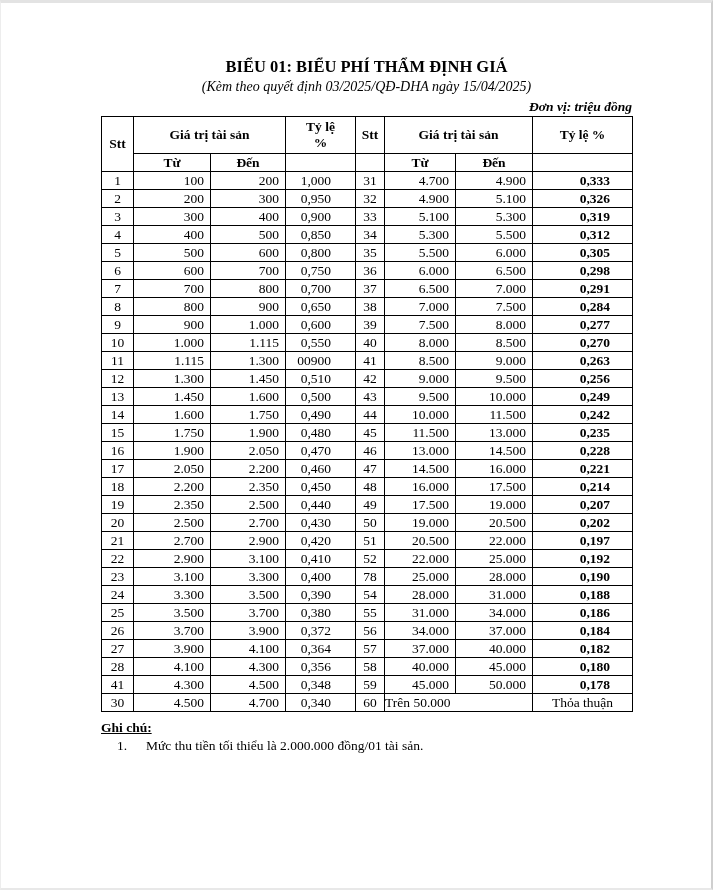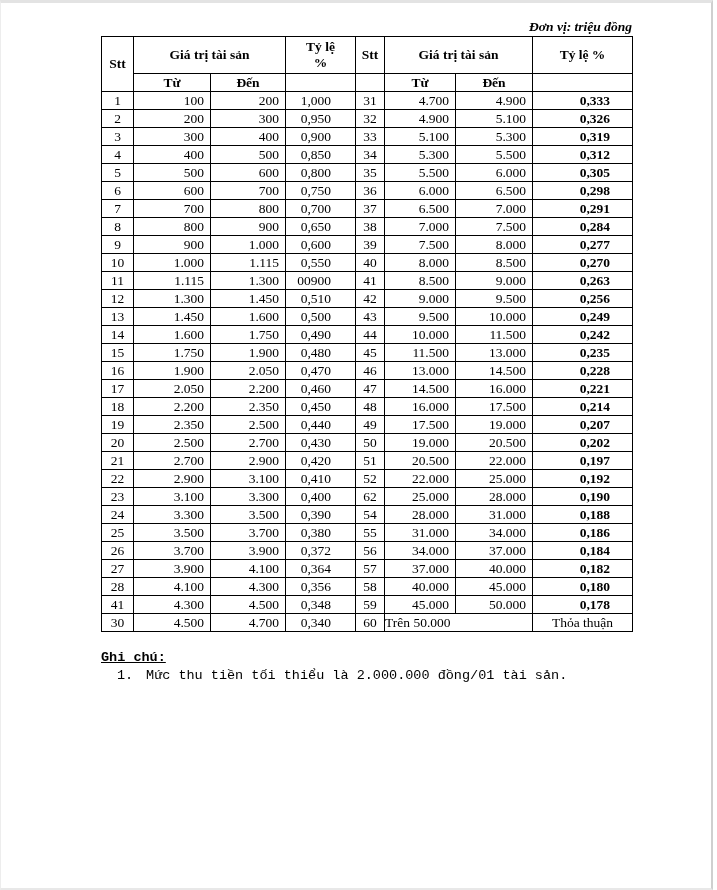--- a/index.html
+++ b/index.html
@@ -44,21 +44,21 @@
     line-height: 18px;
   }
   .doc-decision {
     margin-top: 1px;
     text-align: center;
     font-size: 14px;
     font-style: italic;
     line-height: 18px;
   }
   .doc-unit {
-    margin-top: 18px;
+    margin-top: 2px;
     margin-bottom: 1px;
     text-align: right;
     font-size: 13.5px;
     font-weight: bold;
     font-style: italic;
     line-height: 17px;
   }
   table.fee-table {
     border-collapse: collapse;
     table-layout: fixed;
@@ -84,21 +84,21 @@
     height: 17.5px;
     line-height: 17px;
     padding: 0;
   }
   td.c-stt   { text-align: center; }
   td.c-num   { text-align: right; padding-right: 6px; }
   td.c-rate  { text-align: right; padding-right: 24px; }
   td.c-rate2 { text-align: right; padding-right: 22px; font-weight: bold; }
   td.c-range { text-align: left; padding-right: 7px; }
   td.c-agree { text-align: center; }
-  .notes { margin-top: 17px; font-size: 13.5px; font-family: Liberation Mono, monospace; }
+  .notes { margin-top: 7px; font-size: 13.5px; }
   .notes-heading {
     font-weight: bold;
     text-decoration: underline;
     line-height: 17px;
   }
   .note-item {
     display: flex;
     padding-left: 16px;
     line-height: 17px;
     margin-top: 1px;
@@ -106,20 +106,22 @@
   .note-number { width: 29px; flex: 0 0 29px; }
 </style>
 </head>
 <body>
 
 <div class="page">
   <div class="page-frame"></div>
 
   <div class="content">
 
+    <div class="doc-title">BIỂU 01: BIỂU PHÍ THẨM ĐỊNH GIÁ</div>
+    <div class="doc-decision">(Kèm theo quyết định 03/2025/QĐ-DHA ngày 15/04/2025)</div>
     <div class="doc-unit">Đơn vị: triệu đồng</div>
 
     <table class="fee-table">
       <colgroup>
         <col style="width:32px">
           <col style="width:77px">
           <col style="width:75px">
           <col style="width:70px">
         <col style="width:29px">
           <col style="width:71px">
@@ -365,21 +367,21 @@
             <td class="c-stt">52</td>
             <td class="c-num">22.000</td>
             <td class="c-num">25.000</td>
             <td class="c-rate2">0,192</td>
           </tr>
           <tr>
             <td class="c-stt">23</td>
             <td class="c-num">3.100</td>
             <td class="c-num">3.300</td>
             <td class="c-rate">0,400</td>
-            <td class="c-stt">62</td>
+            <td class="c-stt">78</td>
             <td class="c-num">25.000</td>
             <td class="c-num">28.000</td>
             <td class="c-rate2">0,190</td>
           </tr>
           <tr>
             <td class="c-stt">24</td>
             <td class="c-num">3.300</td>
             <td class="c-num">3.500</td>
             <td class="c-rate">0,390</td>
             <td class="c-stt">54</td>

